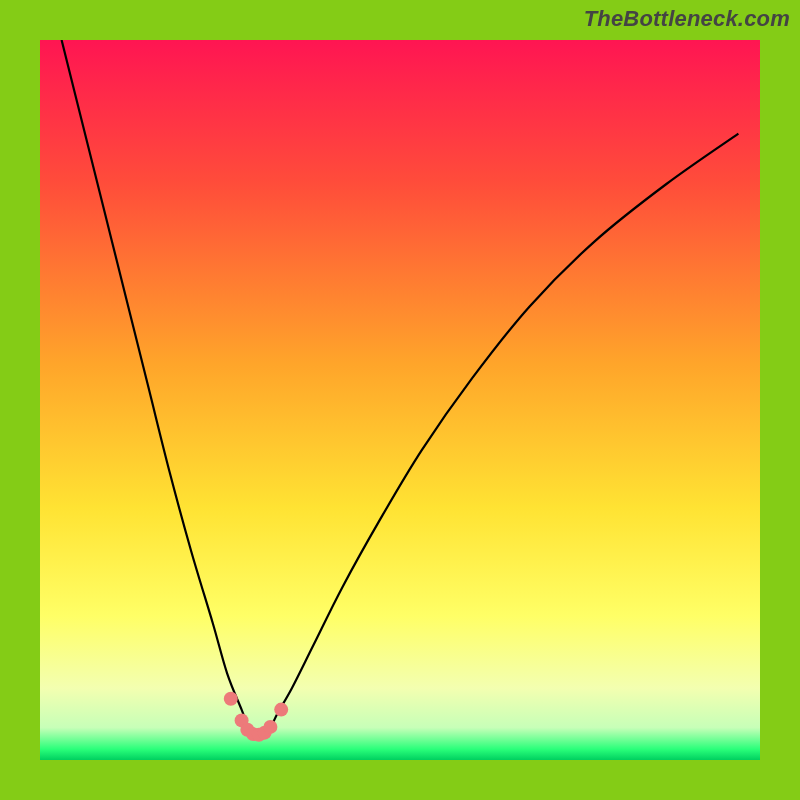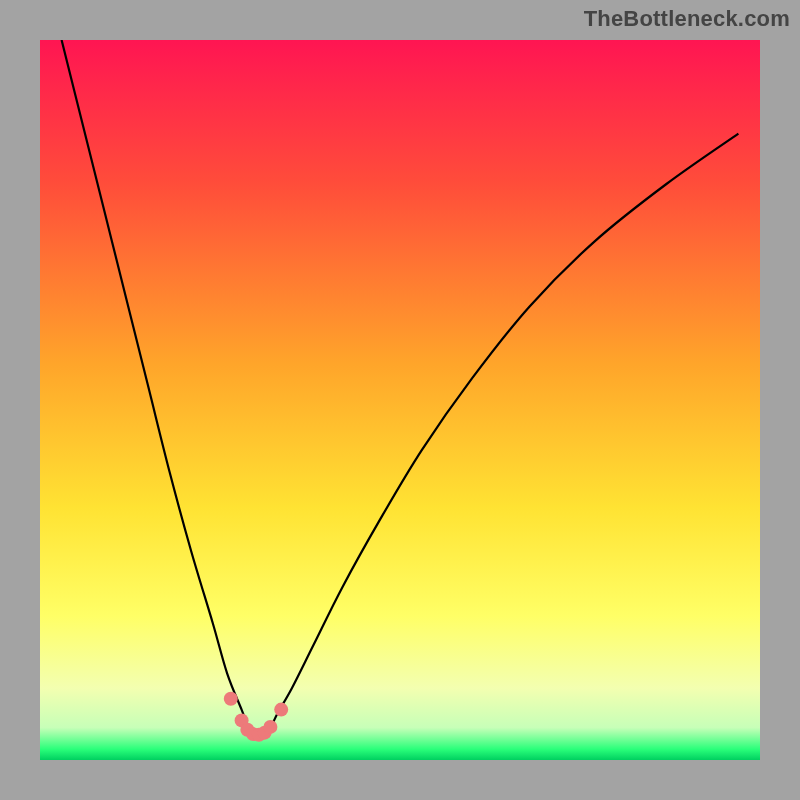--- a/index.html
+++ b/index.html
@@ -7,21 +7,22 @@
     padding: 0;
     width: 800px;
     height: 800px;
     background: #000;
     font-family: Arial, Helvetica, sans-serif;
   }
   .outer {
     position: relative;
     width: 800px;
     height: 800px;
-    background: #a3a3a3;
+    background: #84cc16;
+    font-style: italic;
   }
   .watermark {
     position: absolute;
     top: 6px;
     right: 10px;
     color: #444;
     font-size: 22px;
     font-weight: 600;
     letter-spacing: 0.2px;
     user-select: none;

